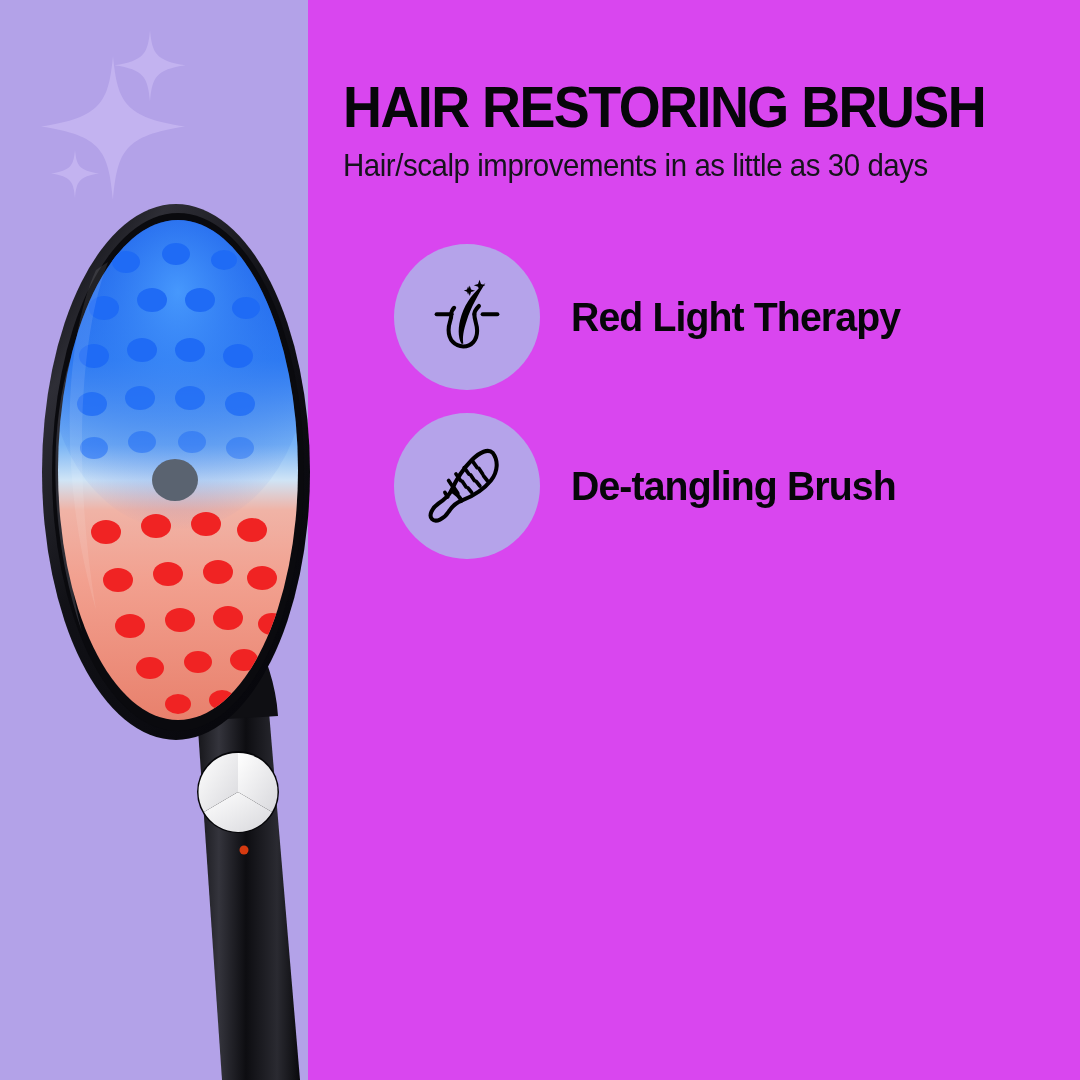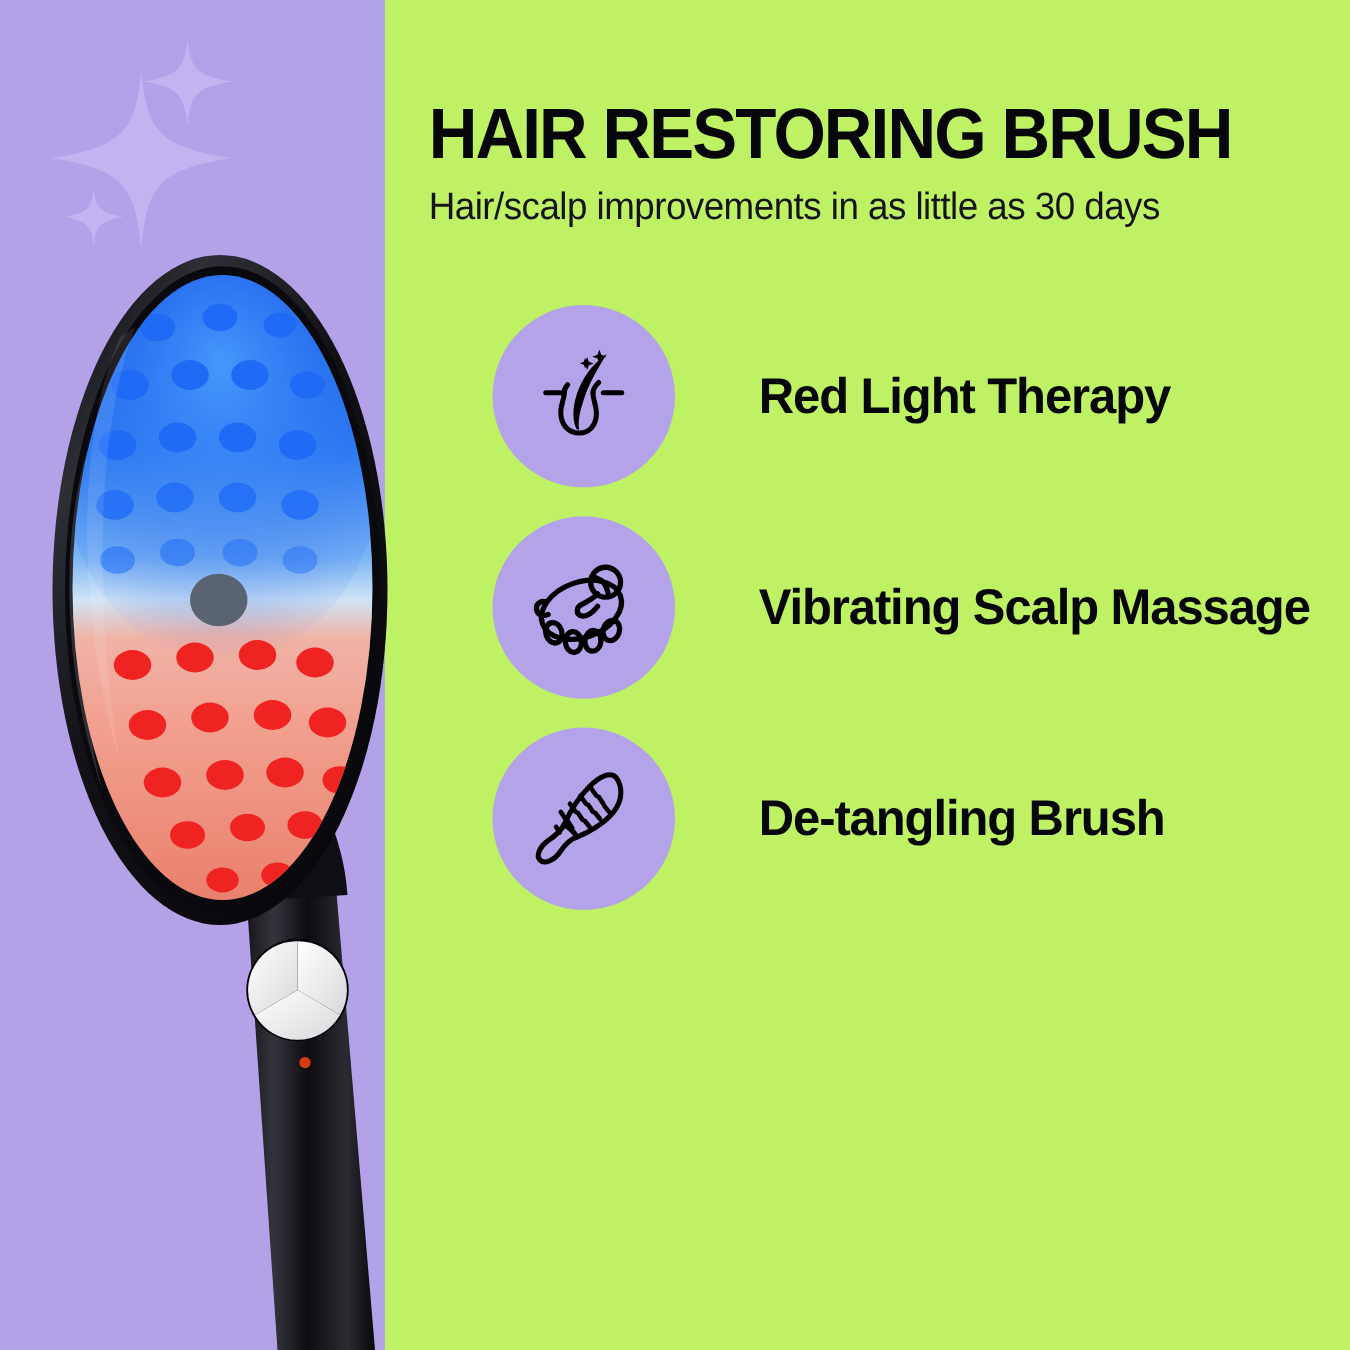--- a/index.html
+++ b/index.html
@@ -4,21 +4,21 @@
 <style>
   * { margin:0; padding:0; box-sizing:border-box; }
   html, body {
     width:1080px; height:1080px;
     font-family:"Liberation Sans", sans-serif;
     overflow:hidden;
   }
   #canvas {
     position:relative;
     width:1080px; height:1080px;
-    background:#bef264;
+    background:#d946ef;
     overflow:hidden;
   }
 
   
   #left-panel {
     position:absolute; left:0; top:0;
     width:308px; height:1080px;
     background:#b3a2e8;
     overflow:hidden;
   }
@@ -60,21 +60,20 @@
   #features {
     position:absolute;
     left:394px; top:232px;
     width:660px;
   }
   .feature-row {
     position:relative;
     height:169px;
     display:flex;
     align-items:center;
-    gap:36px;
   }
   .feature-badge {
     position:relative;
     flex:0 0 auto;
     width:146px; height:146px;
     border-radius:50%;
     background:#b5a3ea;
     display:flex;
     align-items:center;
     justify-content:center;
@@ -244,38 +243,20 @@
             <path d="M48 31 L50 25 L52 31 L58 33 L52 35 L50 41 L48 35 L42 33 Z" fill="#000" stroke="none" transform="translate(4,-8) scale(0.72) translate(18,8)"></path>
             <path d="M62 14 l1.6-4.6 1.6 4.6 4.6 1.6-4.6 1.6-1.6 4.6-1.6-4.6-4.6-1.6z" fill="#000" stroke="none"></path>
             <path d="M50 20 l1.2-3.4 1.2 3.4 3.4 1.2-3.4 1.2-1.2 3.4-1.2-3.4-3.4-1.2z" fill="#000" stroke="none"></path>
           </svg>
         </span>
       </div>
       <div class="feature-label">Red Light Therapy</div>
     </div>
 
 
-    <div class="feature-row">
-      <div class="feature-badge">
-        <span>
-          <svg width="92" height="92" viewBox="0 0 100 100" fill="none" stroke="#000" stroke-width="4.6" stroke-linecap="round" stroke-linejoin="round">
-            <ellipse cx="48" cy="52" rx="36" ry="24" transform="rotate(-20 48 52)"></ellipse>
-            <path d="M17 45 C12 44 8 47 9 52 C10 57 15 58 19 56"></path>
-            <circle cx="69" cy="28" r="13"></circle>
-            <path d="M62 38 C58 43 52 45 47 48 C44 50 43 55 47 57 C52 59 58 54 62 49"></path>
-            <path d="M60 24 C66 26 70 31 71 37"></path>
-            <ellipse cx="24" cy="72" rx="7" ry="9" transform="rotate(-16 24 72)"></ellipse>
-            <ellipse cx="41" cy="80" rx="7" ry="9" transform="rotate(-6 41 80)"></ellipse>
-            <ellipse cx="58" cy="79" rx="7" ry="9" transform="rotate(6 58 79)"></ellipse>
-            <ellipse cx="74" cy="70" rx="7" ry="9" transform="rotate(18 74 70)"></ellipse>
-          </svg>
-        </span>
-      </div>
-      <div class="feature-label">Vibrating Scalp Massage</div>
-    </div>
 
 
     <div class="feature-row">
       <div class="feature-badge">
         <span>
           <svg width="92" height="92" viewBox="0 0 100 100" fill="none" stroke="#000" stroke-width="4.4" stroke-linecap="round" stroke-linejoin="round">
             <path d="M78 14 C84 22 84 34 76 44 C68 54 54 62 44 66 C38 68 34 72 30 78 C25 86 16 90 12 86 C8 82 12 74 19 69 C25 65 30 61 33 55 C37 46 45 32 55 22 C64 13 73 9 78 14 Z"></path>
             <path d="M33 55 C38 58 42 62 44 66"></path>
             <g stroke-width="4">
               <path d="M34 50 L30 44"></path>

